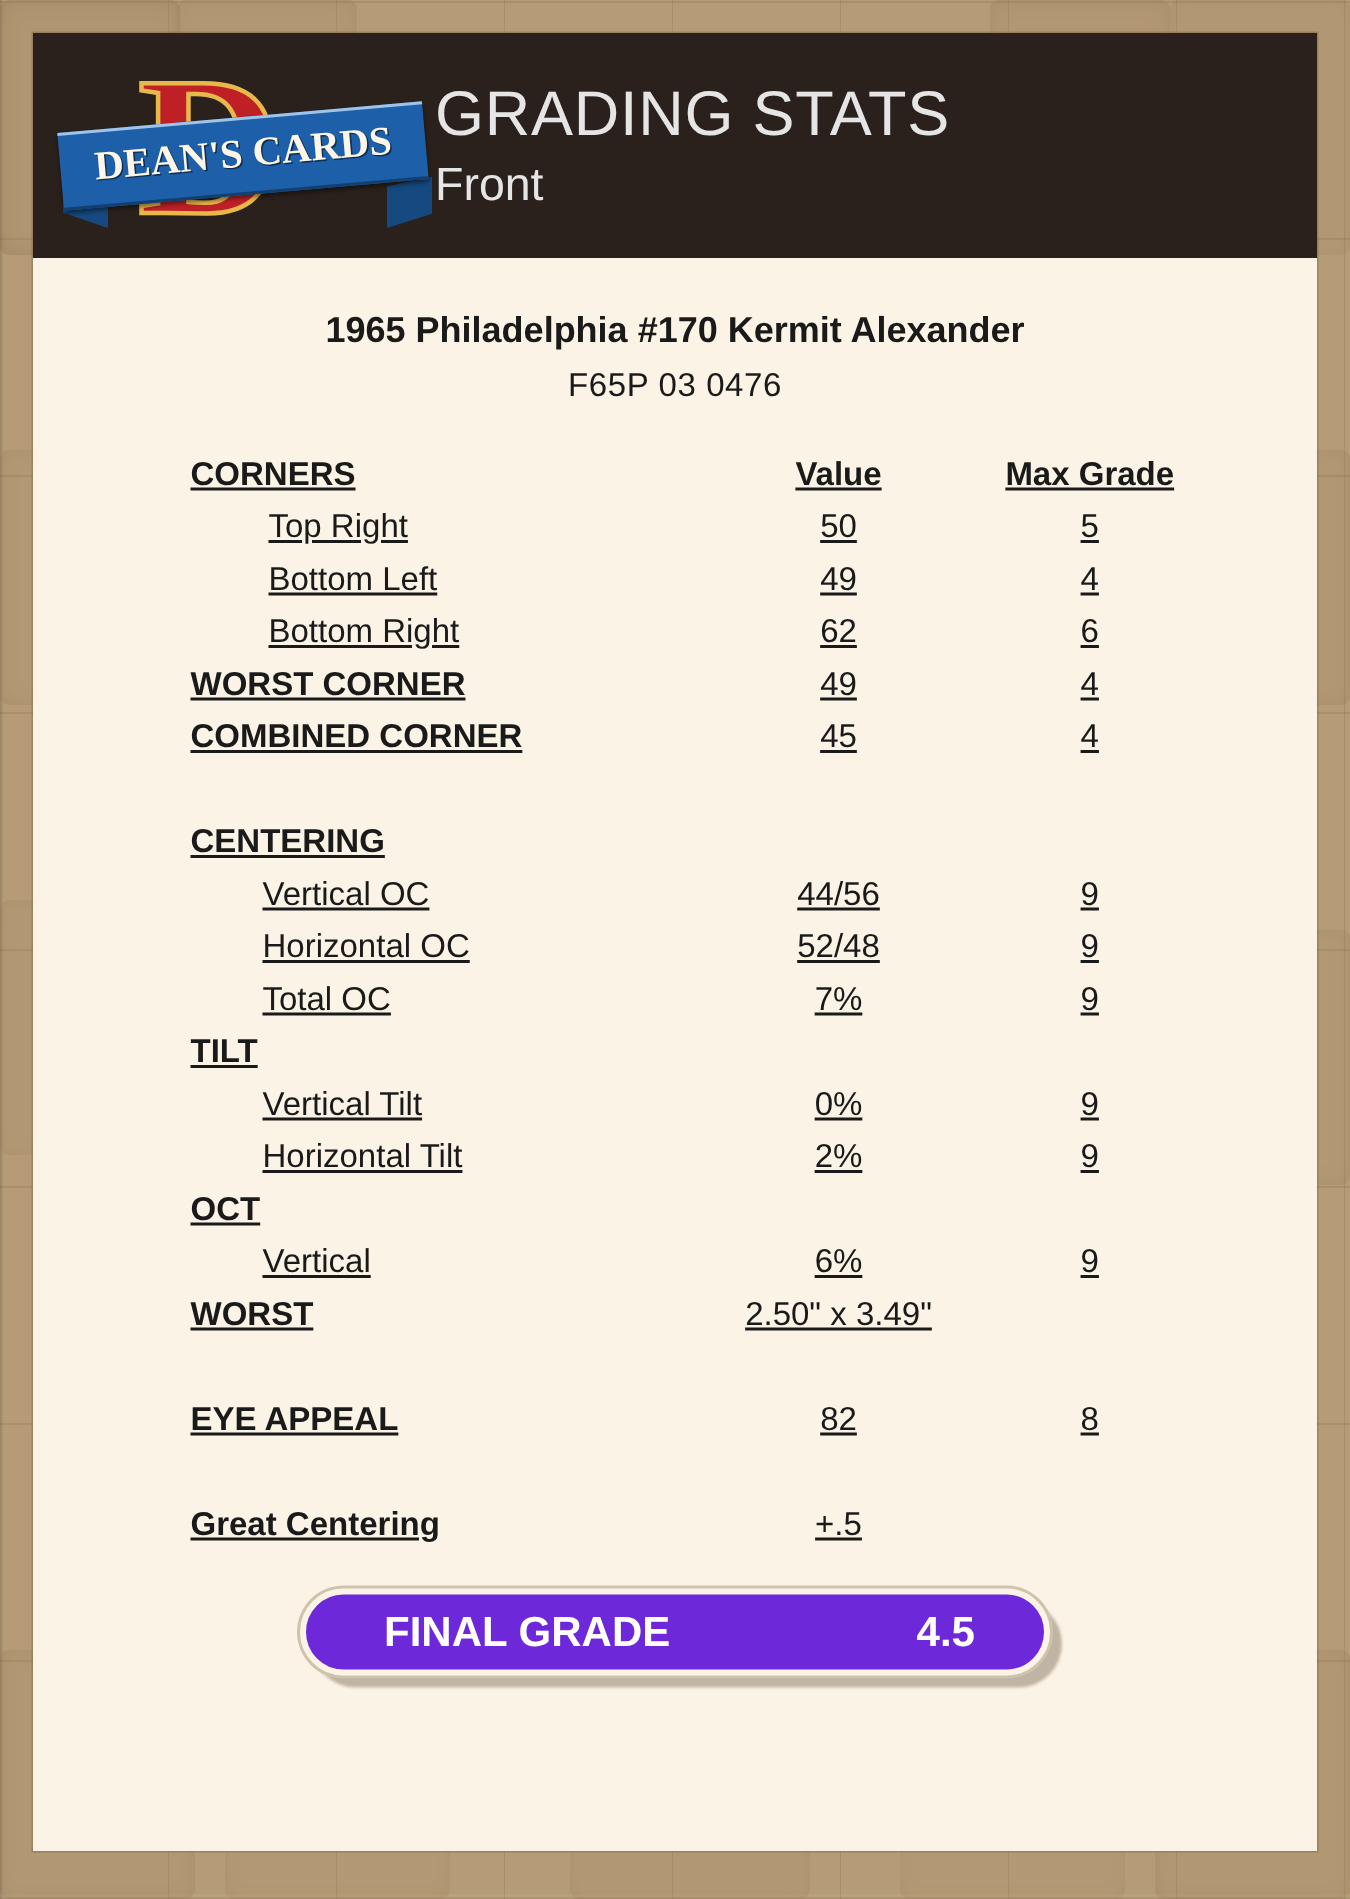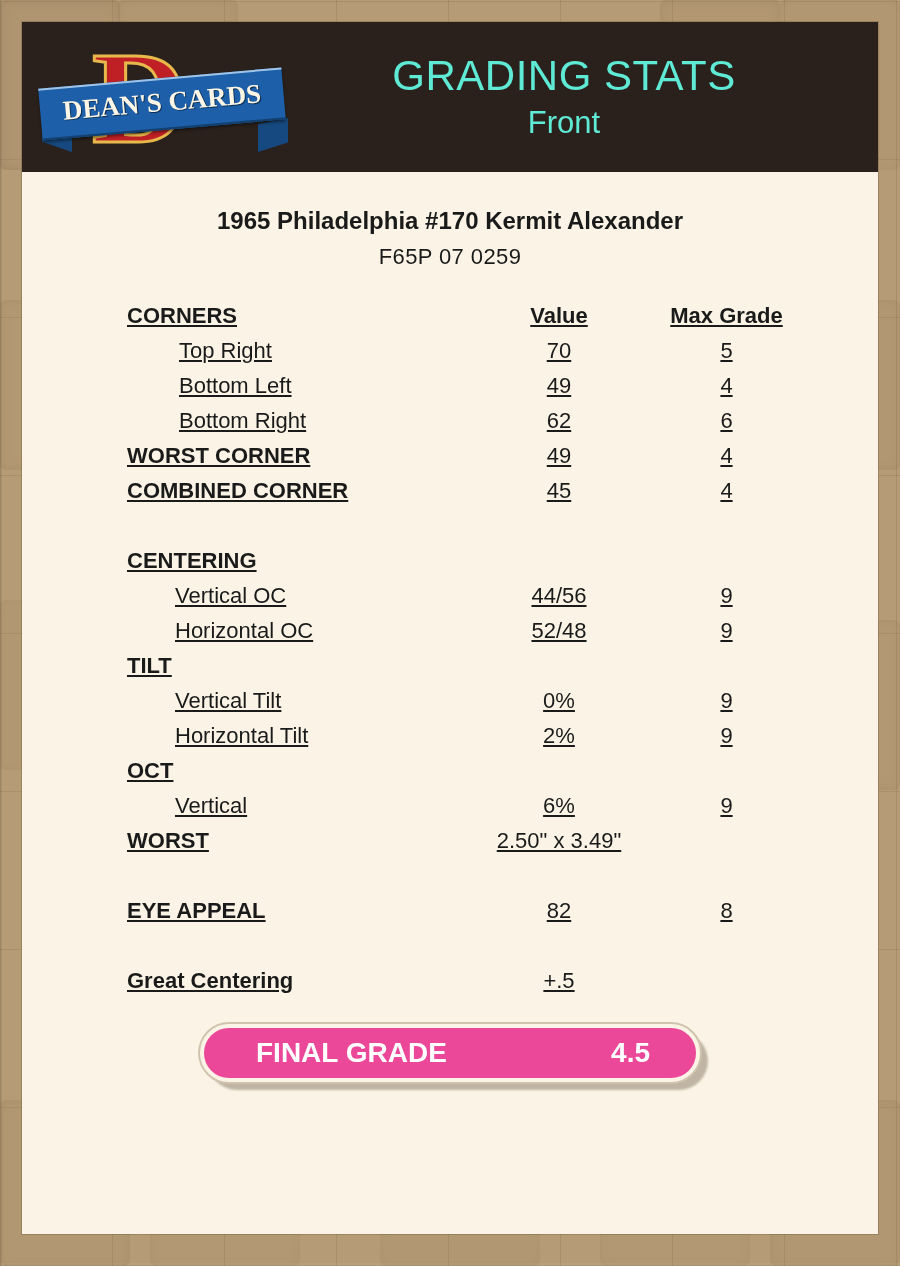--- a/index.html
+++ b/index.html
@@ -112,22 +112,21 @@
     top: 86px;
     width: 30px;
     height: 34px;
     background: #16497f;
   }
   .logo .tail-l { left: 2px; clip-path: polygon(0 0, 100% 20%, 100% 100%, 0 70%); }
   .logo .tail-r { right: 2px; clip-path: polygon(0 18%, 100% 0, 100% 72%, 0 100%); }
 
   .header-titles {
     flex: 1 1 auto;
-    text-align: center;
-    color: #5eead4;
+    color: #e5e5e5;
     padding-right: 40px;
   }
   .header-titles .t1 {
     font-size: 42px;
     letter-spacing: .5px;
     line-height: 50px;
   }
   .header-titles .t2 {
     font-size: 31px;
     line-height: 40px;
@@ -189,21 +188,21 @@
     width: 100%;
     height: 58px;
     border-radius: 29px;
     background: rgba(120,105,85,0.45);
     filter: blur(1px);
   }
   .final {
     position: relative;
     height: 58px;
     border-radius: 29px;
-    background: #ec4899;
+    background: #6d28d9;
     border: 4px solid #fbf4e6;
     box-shadow: 0 0 0 2px #cfc3ad;
     display: flex;
     align-items: center;
     justify-content: space-between;
     padding: 0 46px 0 52px;
     box-sizing: border-box;
     color: #fff;
     font-size: 28px;
     font-weight: bold;
@@ -241,33 +240,33 @@
     </div>
     <div class="header-titles">
       <div class="t1">GRADING STATS</div>
       <div class="t2">Front</div>
     </div>
   </div>
 
   <div class="body">
 
     <div class="card-title">1965 Philadelphia #170 Kermit Alexander</div>
-    <div class="card-sub">F65P 07 0259</div>
+    <div class="card-sub">F65P 03 0476</div>
 
     <table class="stats">
       <tbody>
 
         <tr>
           <td class="label sect-head">CORNERS</td>
           <td class="value colhead">Value</td>
           <td class="max colhead">Max Grade</td>
         </tr>
         <tr>
           <td class="label indent">Top Right</td>
-          <td class="value">70</td>
+          <td class="value">50</td>
           <td class="max">5</td>
         </tr>
         <tr>
           <td class="label indent">Bottom Left</td>
           <td class="value">49</td>
           <td class="max">4</td>
         </tr>
         <tr>
           <td class="label indent">Bottom Right</td>
           <td class="value">62</td>
@@ -294,20 +293,25 @@
           <td class="max"></td>
         </tr>
         <tr>
           <td class="label indent-sm">Vertical OC</td>
           <td class="value">44/56</td>
           <td class="max">9</td>
         </tr>
         <tr>
           <td class="label indent-sm">Horizontal OC</td>
           <td class="value">52/48</td>
+          <td class="max">9</td>
+        </tr>
+        <tr>
+          <td class="label indent-sm">Total OC</td>
+          <td class="value">7%</td>
           <td class="max">9</td>
         </tr>
 
         <tr>
           <td class="label sect-head">TILT</td>
           <td class="value"></td>
           <td class="max"></td>
         </tr>
         <tr>
           <td class="label indent-sm">Vertical Tilt</td>

